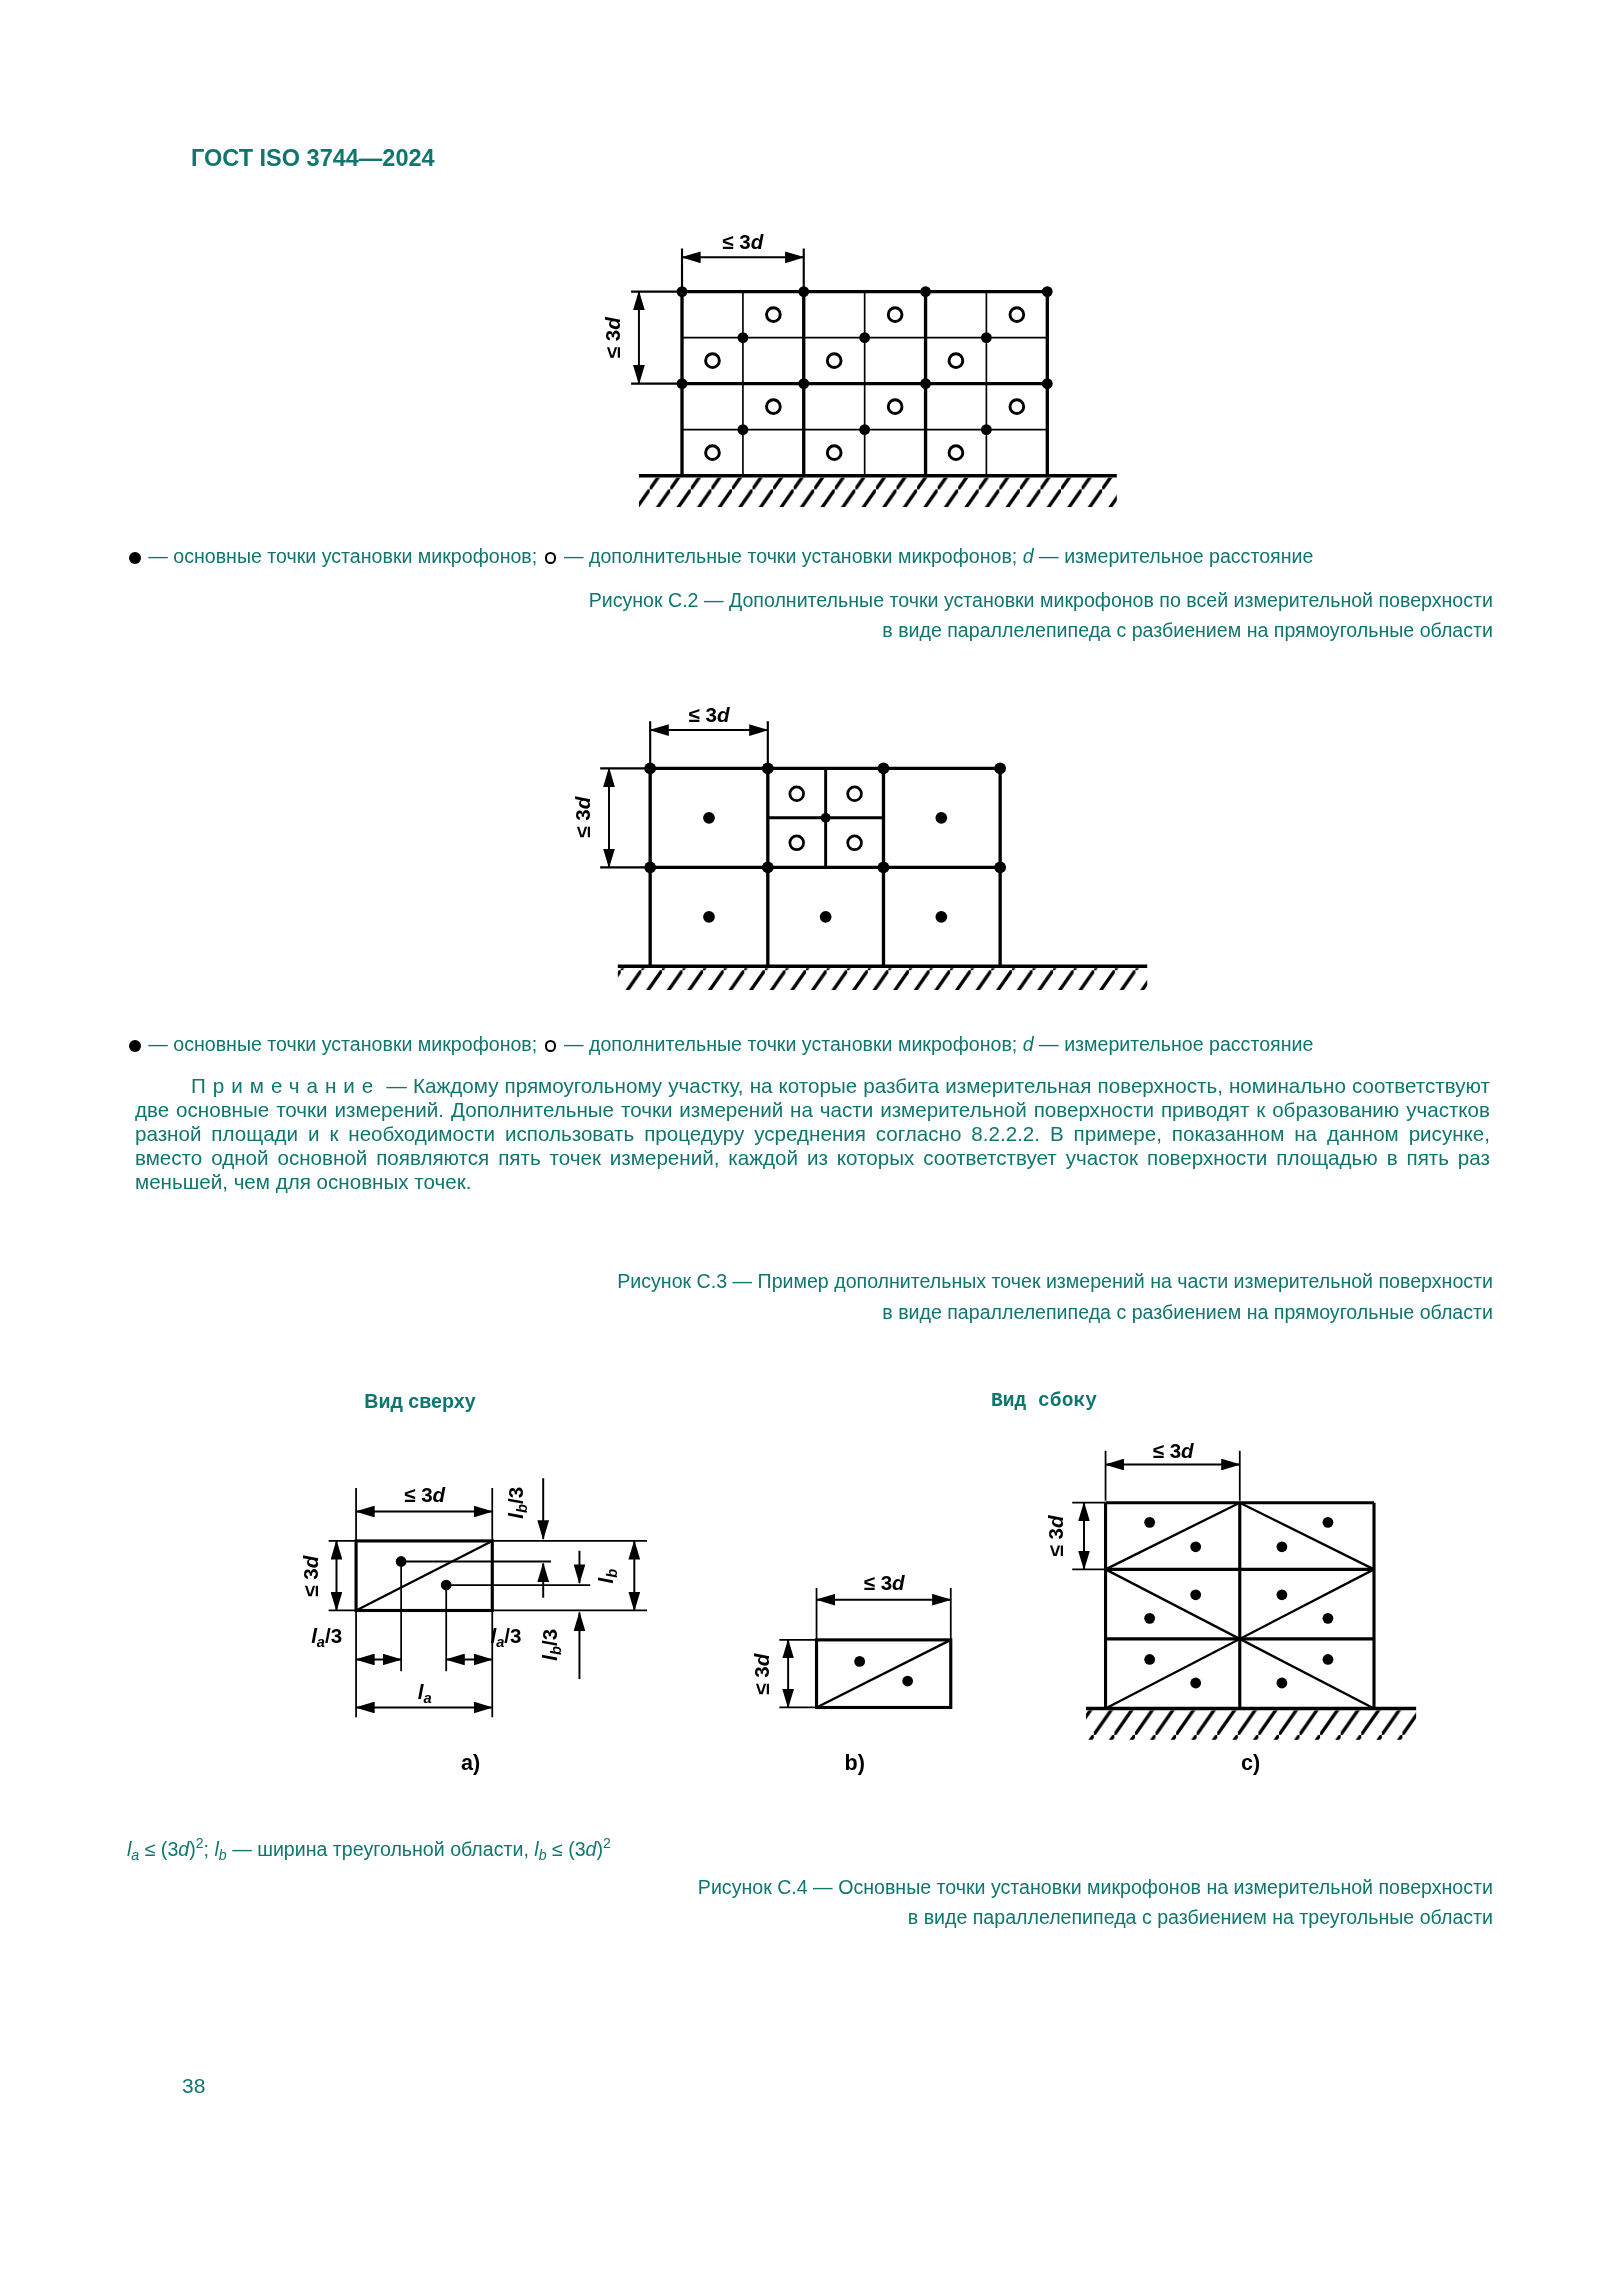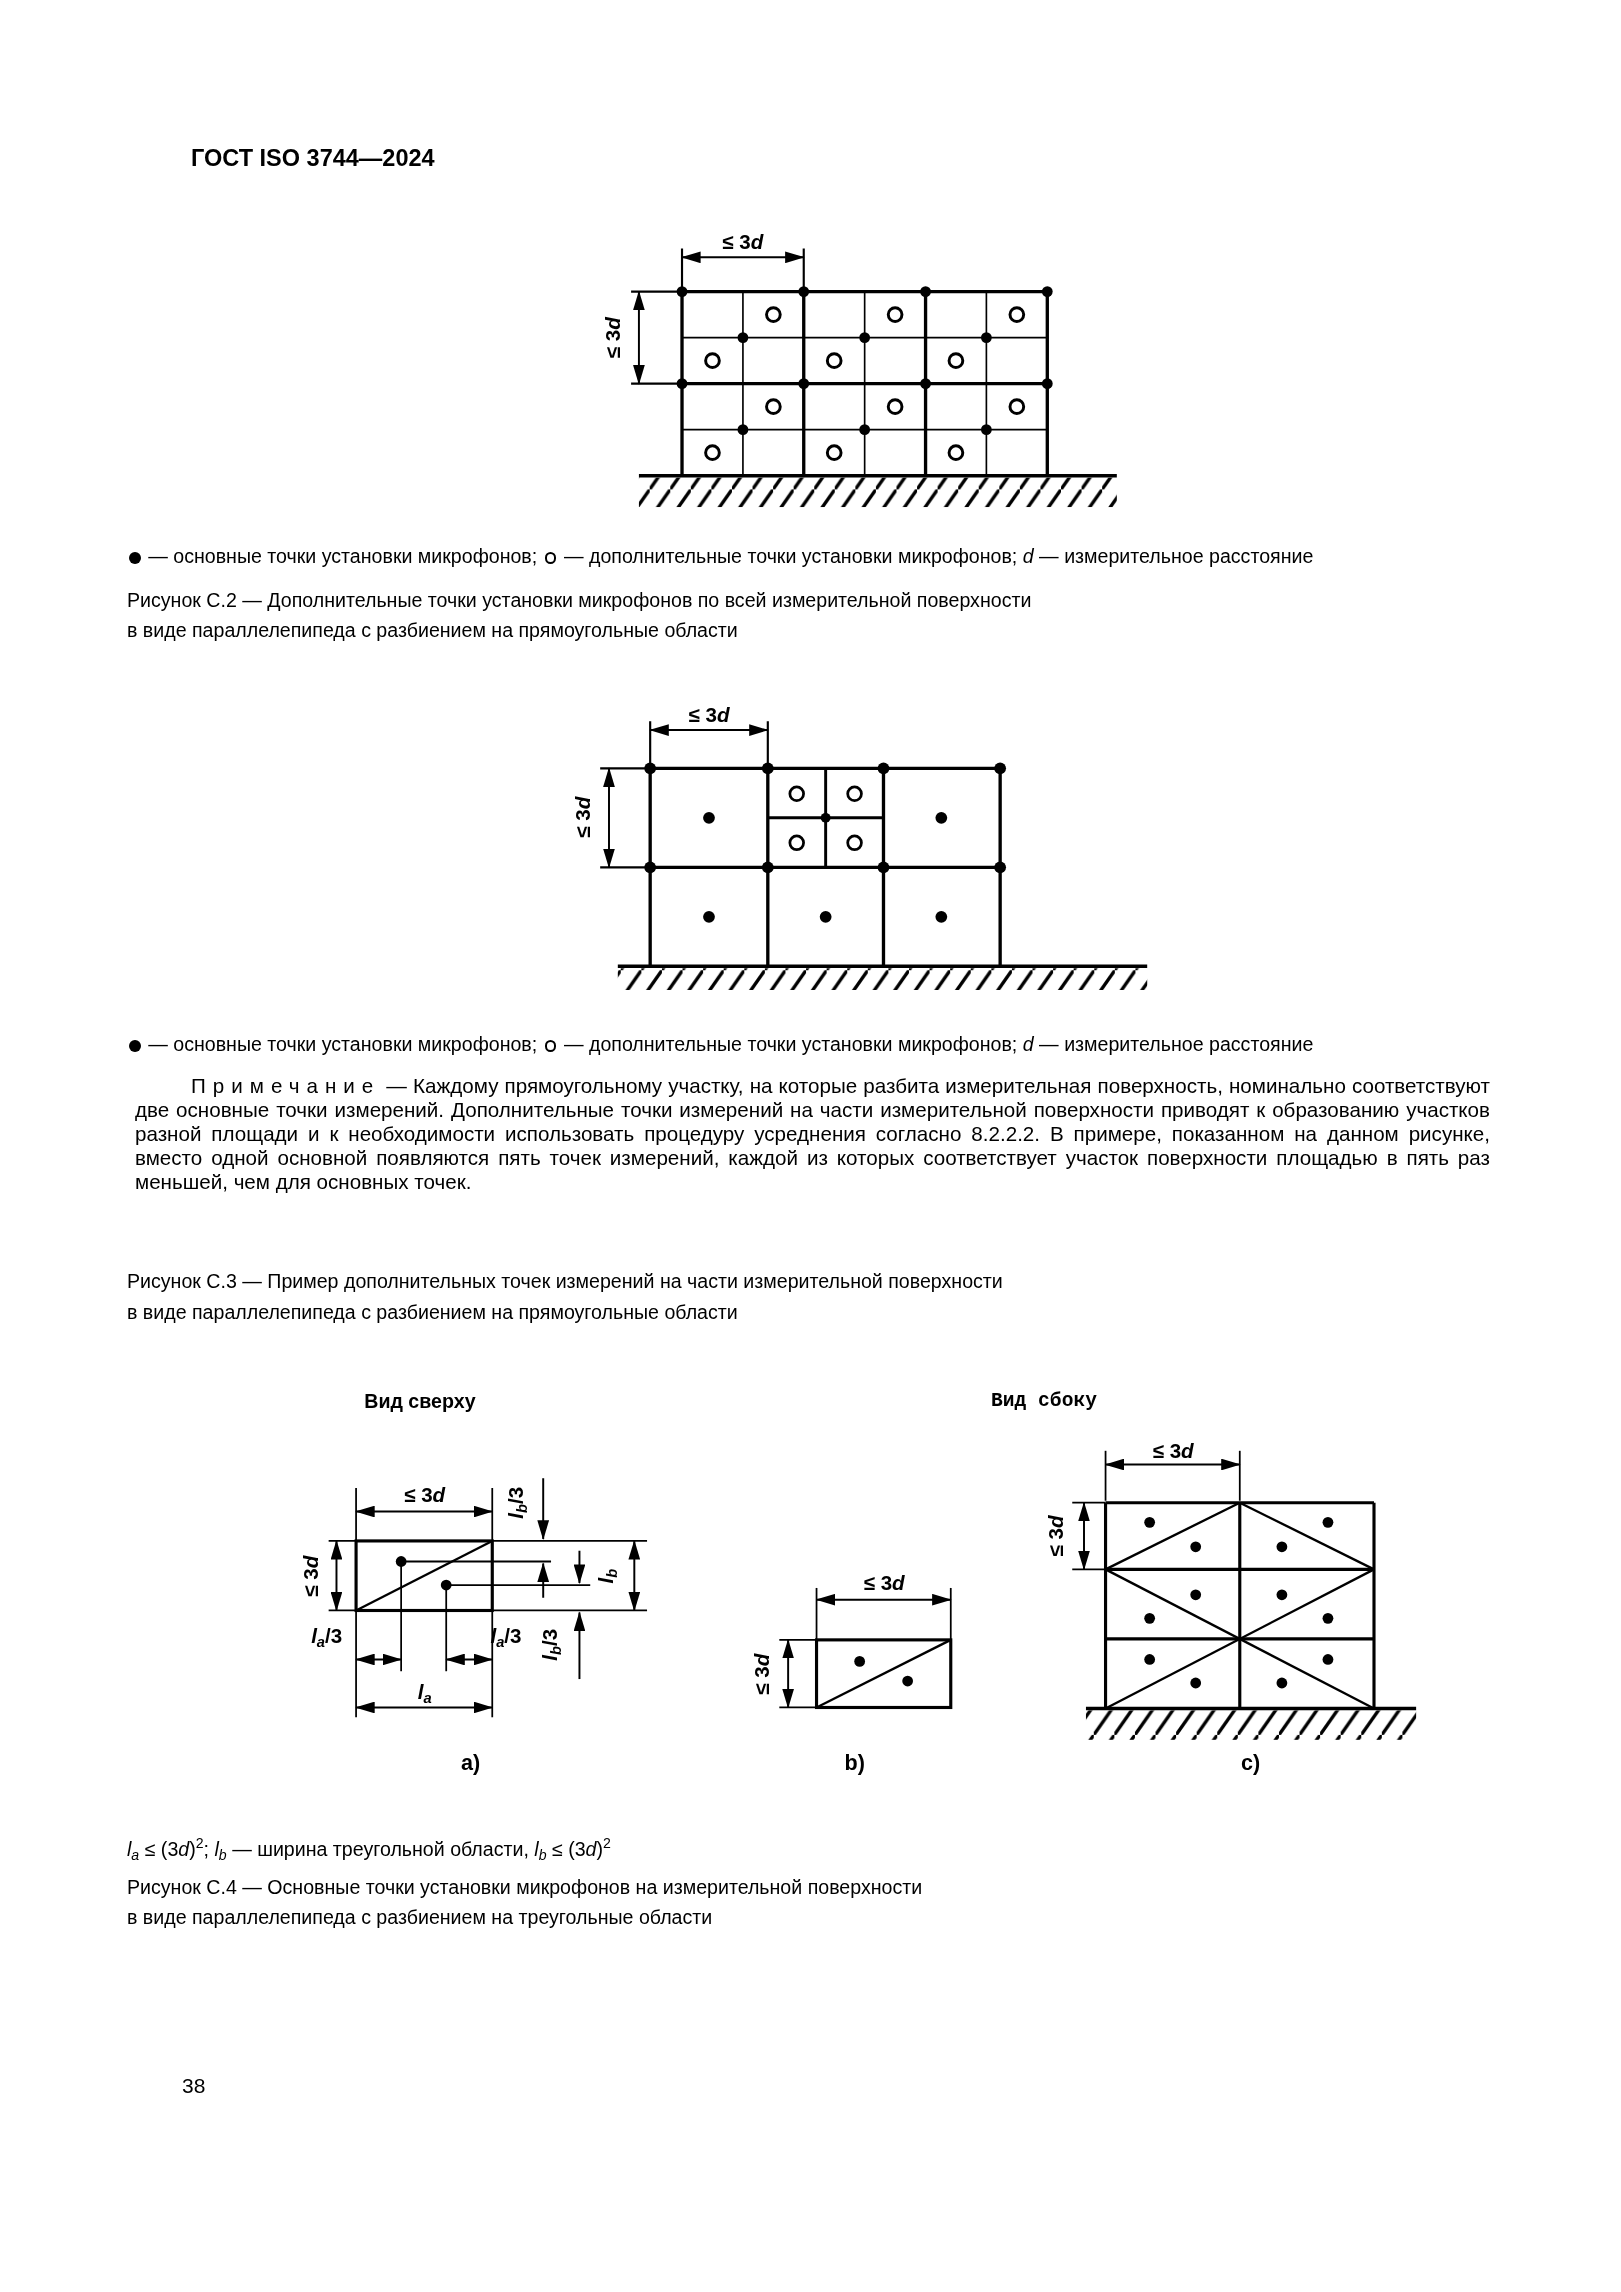--- a/index.html
+++ b/index.html
@@ -1,20 +1,20 @@
 <!DOCTYPE html>
 <html><head>
 <meta charset="utf-8">
 <style>
   html,body{margin:0;padding:0;background:#ffffff;}
   .page{position:relative;width:1621px;height:2293px;background:#ffffff;
-        font-family:"Liberation Sans",sans-serif;color:#000000;overflow:hidden;}
+        font-family:"Liberation Sans",sans-serif;color:#0f766e;overflow:hidden;}
   .header{position:absolute;left:191px;top:145px;font-size:23.5px;font-weight:bold;}
   .fig{position:absolute;}
-  .center-line{position:absolute;left:127px;width:1366px;text-align:left;font-size:19.6px;}
+  .center-line{position:absolute;left:127px;width:1366px;text-align:right;font-size:19.6px;}
   .legend-line{position:absolute;left:127px;width:1366px;text-align:left;font-size:19.6px;}
   .note{position:absolute;left:135px;top:1074px;width:1355px;font-size:20.6px;line-height:24px;
         text-align:justify;text-indent:56px;}
   .note-label{letter-spacing:.34em;}
   .viewlbl{position:absolute;width:196px;text-align:center;font-size:19.6px;font-weight:bold;}
   .pagenum{position:absolute;left:182px;top:2074px;font-size:21px;}
   .it{font-style:italic;}
   sub,sup{font-size:0.72em;}
   .dotsym{display:inline-block;width:11.8px;height:11.8px;border-radius:50%;background:#000;
           vertical-align:-1px;margin:0 2px;}

